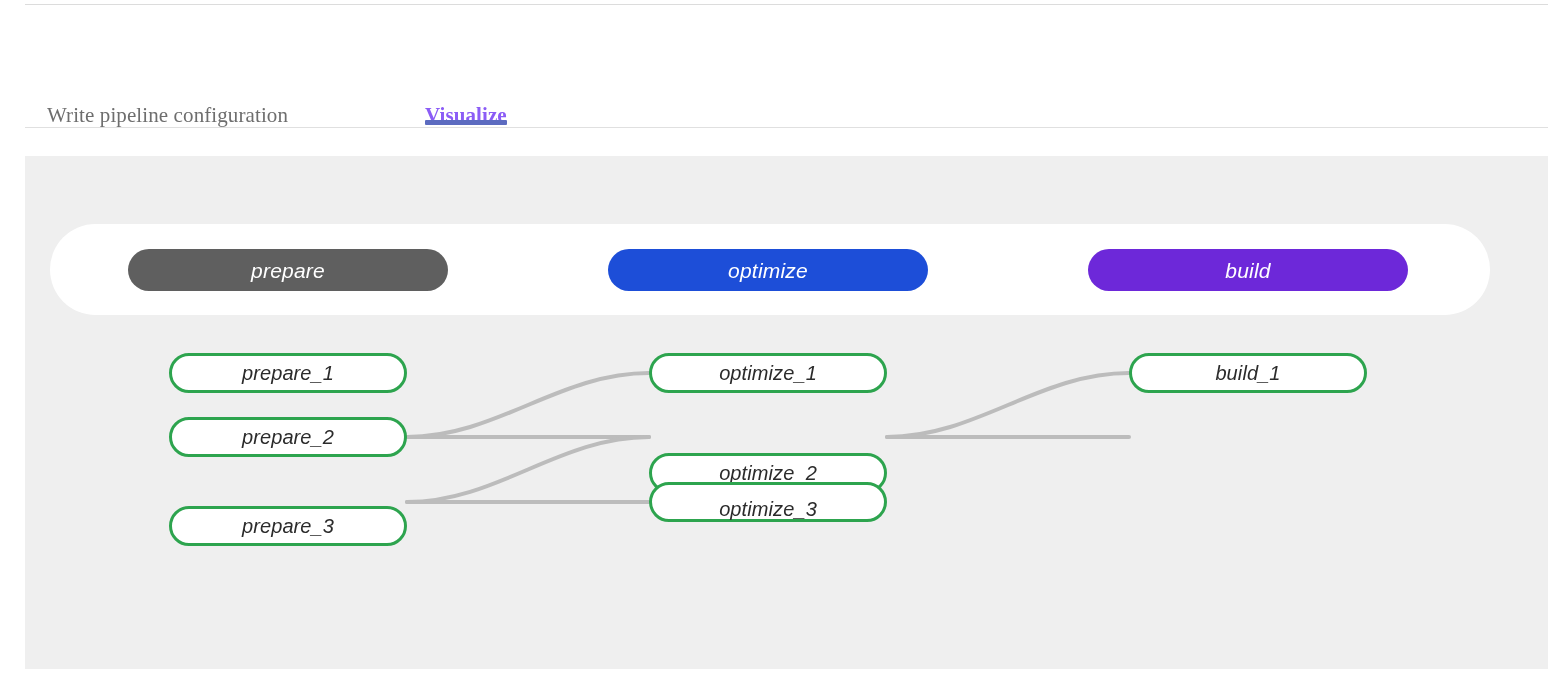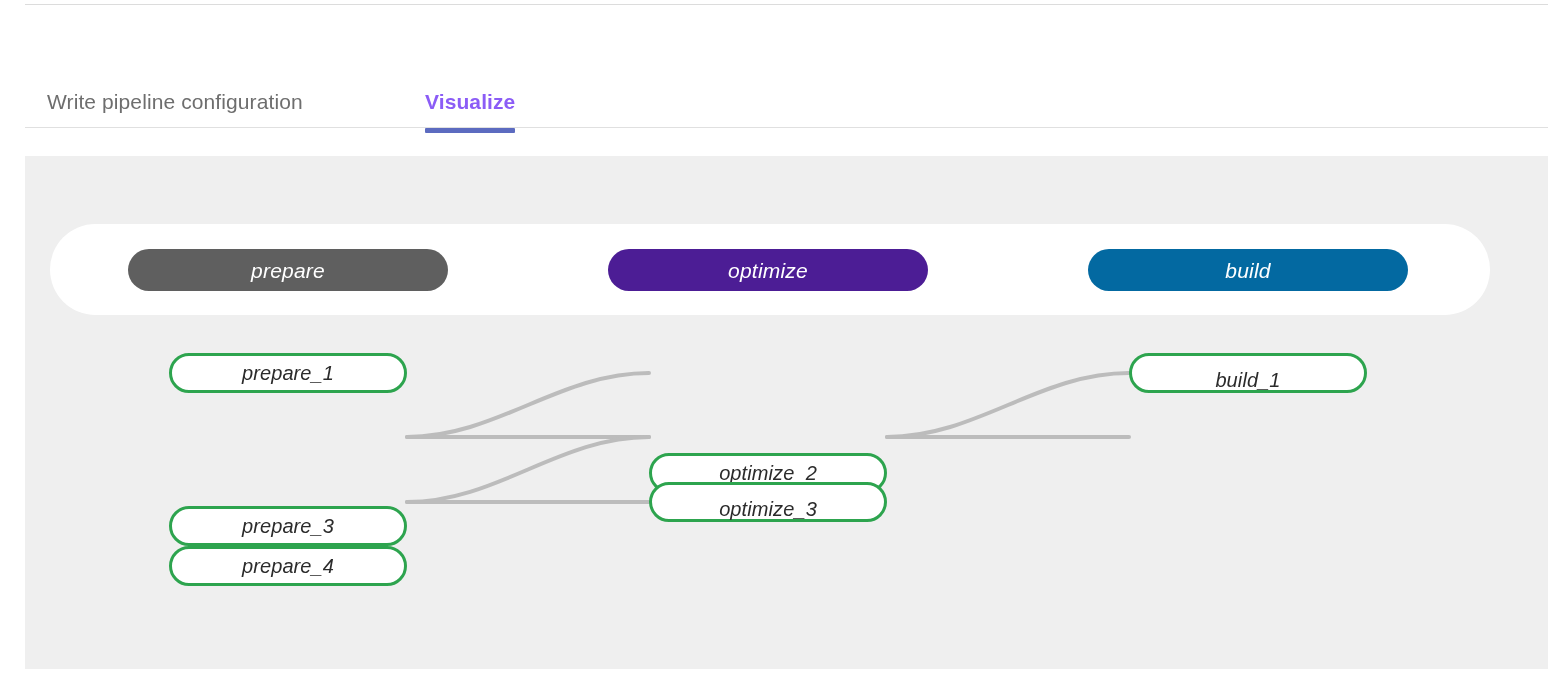--- a/index.html
+++ b/index.html
@@ -36,30 +36,30 @@
   #tab-bar-underline {
     position: absolute;
     left: 0;
     top: 87px;
     width: 1523px;
     height: 1px;
     background: #e0e0e0;
   }
   .tab {
     position: absolute;
-    top: 8px;
+    top: 0;
     height: 88px;
     box-sizing: border-box;
     display: flex;
-    align-items: center;
+    align-items: flex-end;
     padding-top: 20px;
     cursor: pointer;
     background: transparent;
     border: none;
-    font-family: Liberation Sans, sans-serif;
+    font-family: Liberation Serif, serif;
   }
   .tab-label {
     font-size: 21px;
     line-height: 26px;
     letter-spacing: 0.1px;
     white-space: nowrap;
   }
   #tab-write {
     left: 22px;
   }
@@ -200,41 +200,44 @@
     <path class="link-path" d="M 862,281 C 952,281 1014,217 1104,217" style="stroke: rgb(188, 188, 188);"></path>
 
     <path class="link-path" d="M 862,281 C 952,281 1014,281 1104,281" style="stroke: rgb(188, 188, 188);"></path>
   </svg>
 
   <div id="stage-header-container"></div>
 
   <div class="stage-pill" id="stage-prepare" style="left: 103px; background: rgb(95, 95, 95);">
     <span class="stage-pill-label">prepare</span>
   </div>
-  <div class="stage-pill" id="stage-optimize" style="left: 583px; background: #4c1d95;">
+  <div class="stage-pill" id="stage-optimize" style="left: 583px; background: #1d4ed8;">
     <span class="stage-pill-label">optimize</span>
   </div>
-  <div class="stage-pill" id="stage-build" style="left: 1063px; background: #0369a1;">
+  <div class="stage-pill" id="stage-build" style="left: 1063px; background: #6d28d9;">
     <span class="stage-pill-label">build</span>
   </div>
 
   <div class="job-node" style="left: 144px; top: 197px; border-color: rgb(45, 164, 78);">
     <span class="job-node-label">prepare_1</span>
   </div>
+  <div class="job-node" style="left: 144px; top: 261px; border-color: rgb(45, 164, 78);">
+    <span class="job-node-label">prepare_2</span>
+  </div>
   <div class="job-node" style="left: 144px; top: 326px; border-color: rgb(45, 164, 78); margin-top: 24px;">
     <span class="job-node-label">prepare_3</span>
   </div>
-  <div class="job-node" style="left: 144px; top: 390px; border-color: rgb(45, 164, 78);">
-    <span class="job-node-label">prepare_4</span>
-  </div>
-
+
+  <div class="job-node" style="left: 624px; top: 197px; border-color: rgb(45, 164, 78);">
+    <span class="job-node-label">optimize_1</span>
+  </div>
   <div class="job-node" style="left: 624px; top: 261px; border-color: rgb(45, 164, 78); margin-top: 36px;">
     <span class="job-node-label">optimize_2</span>
   </div>
   <div class="job-node" style="left: 624px; top: 326px; border-color: rgb(45, 164, 78); align-items: flex-end;">
     <span class="job-node-label">optimize_3</span>
   </div>
 
-  <div class="job-node" style="left: 1104px; top: 197px; border-color: rgb(45, 164, 78); align-items: flex-end;">
+  <div class="job-node" style="left: 1104px; top: 197px; border-color: rgb(45, 164, 78);">
     <span class="job-node-label">build_1</span>
   </div>
 
 </div>
 
 </body></html>

